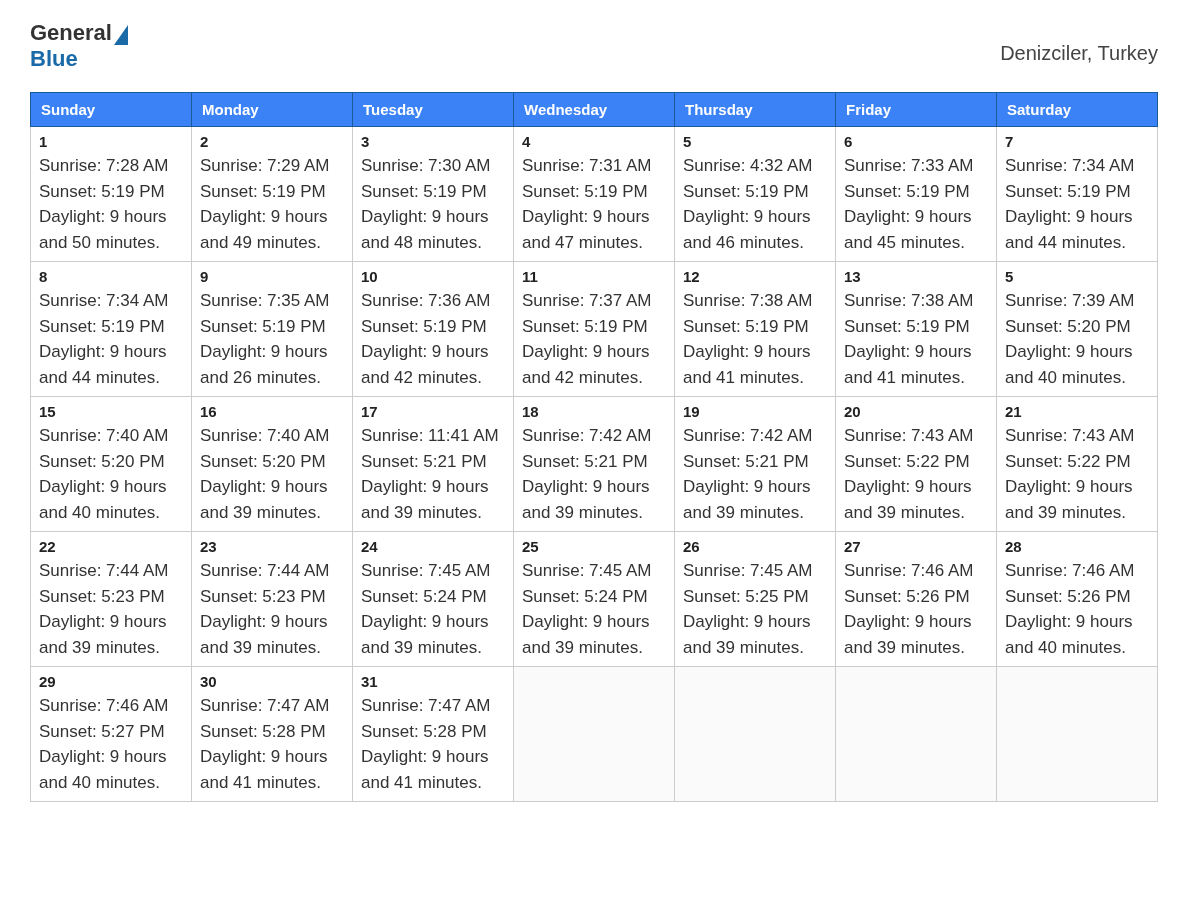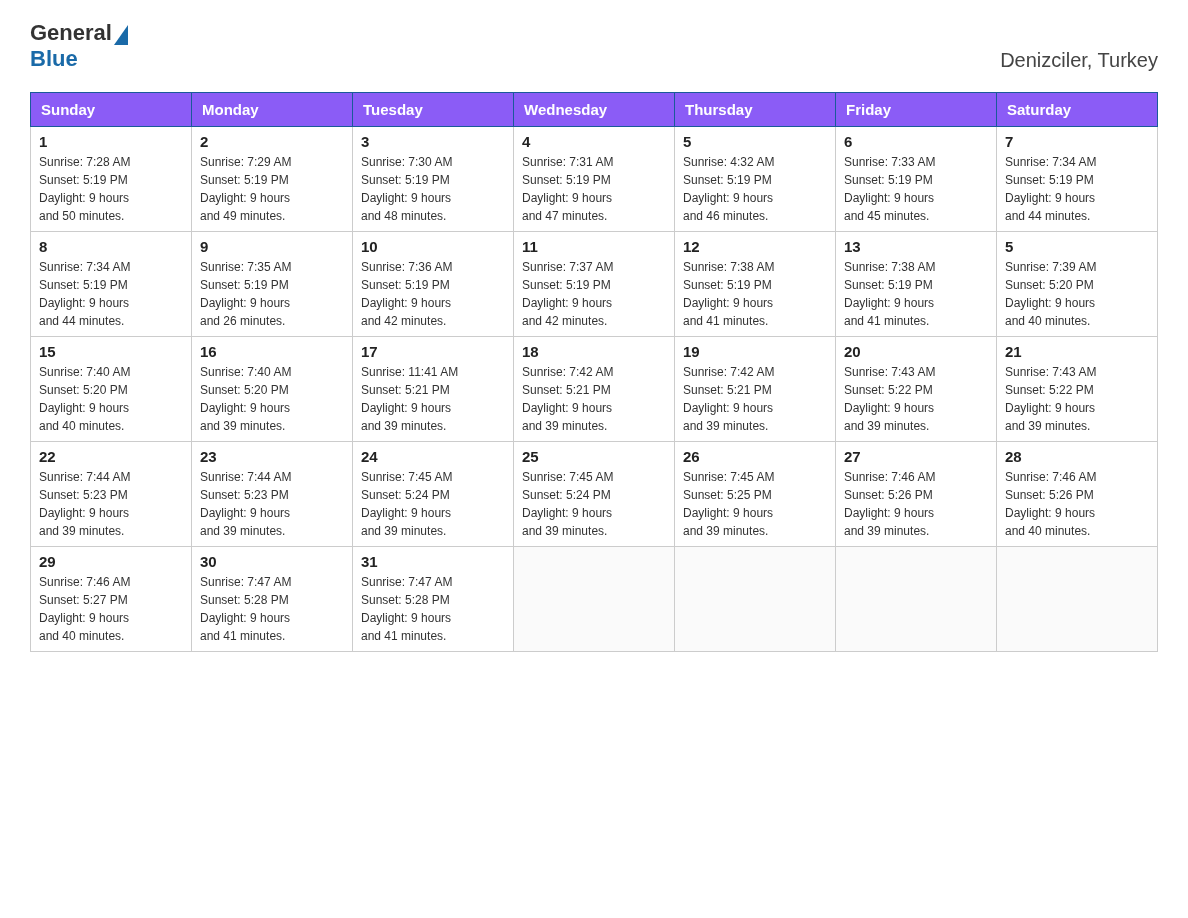--- a/index.html
+++ b/index.html
@@ -6,21 +6,21 @@
     body {
       font-family: Arial, sans-serif;
       background: #ffffff;
       padding: 20px 30px;
       width: 1188px;
       min-height: 918px;
     }
     .header {
       display: flex;
       justify-content: space-between;
-      align-items: flex-end;
+      align-items: center;
       margin-bottom: 20px;
       gap: 48px;
     }
     .logo {
       display: flex;
       flex-direction: column;
       align-items: flex-start;
     }
     .logo-text {
       display: flex;
@@ -55,21 +55,21 @@
     .location {
       font-size: 20px;
       color: #444;
       margin-top: 14px;
     }
     table {
       width: 100%;
       border-collapse: collapse;
     }
     thead tr th {
-      background: #8b5cf6;
+      background: #3b82f6;
       color: white;
       font-size: 15px;
       font-weight: bold;
       padding: 8px 10px;
       text-align: left;
       border: 1px solid #1a5a9a;
     }
     tbody tr td {
       border: 1px solid #ccc;
       vertical-align: top;
@@ -79,21 +79,21 @@
       min-height: 90px;
       width: 14.28%;
     }
     .day-number {
       font-size: 15px;
       font-weight: bold;
       display: block;
       margin-bottom: 3px;
     }
     .day-info {
-      font-size: 12px;
+      font-size: 17px;
       line-height: 1.5;
       color: #333;
     }
     tbody tr td:empty {
       background: #fafafa;
     }
     .empty-cell {
       background: #fafafa;
     }
   </style>

